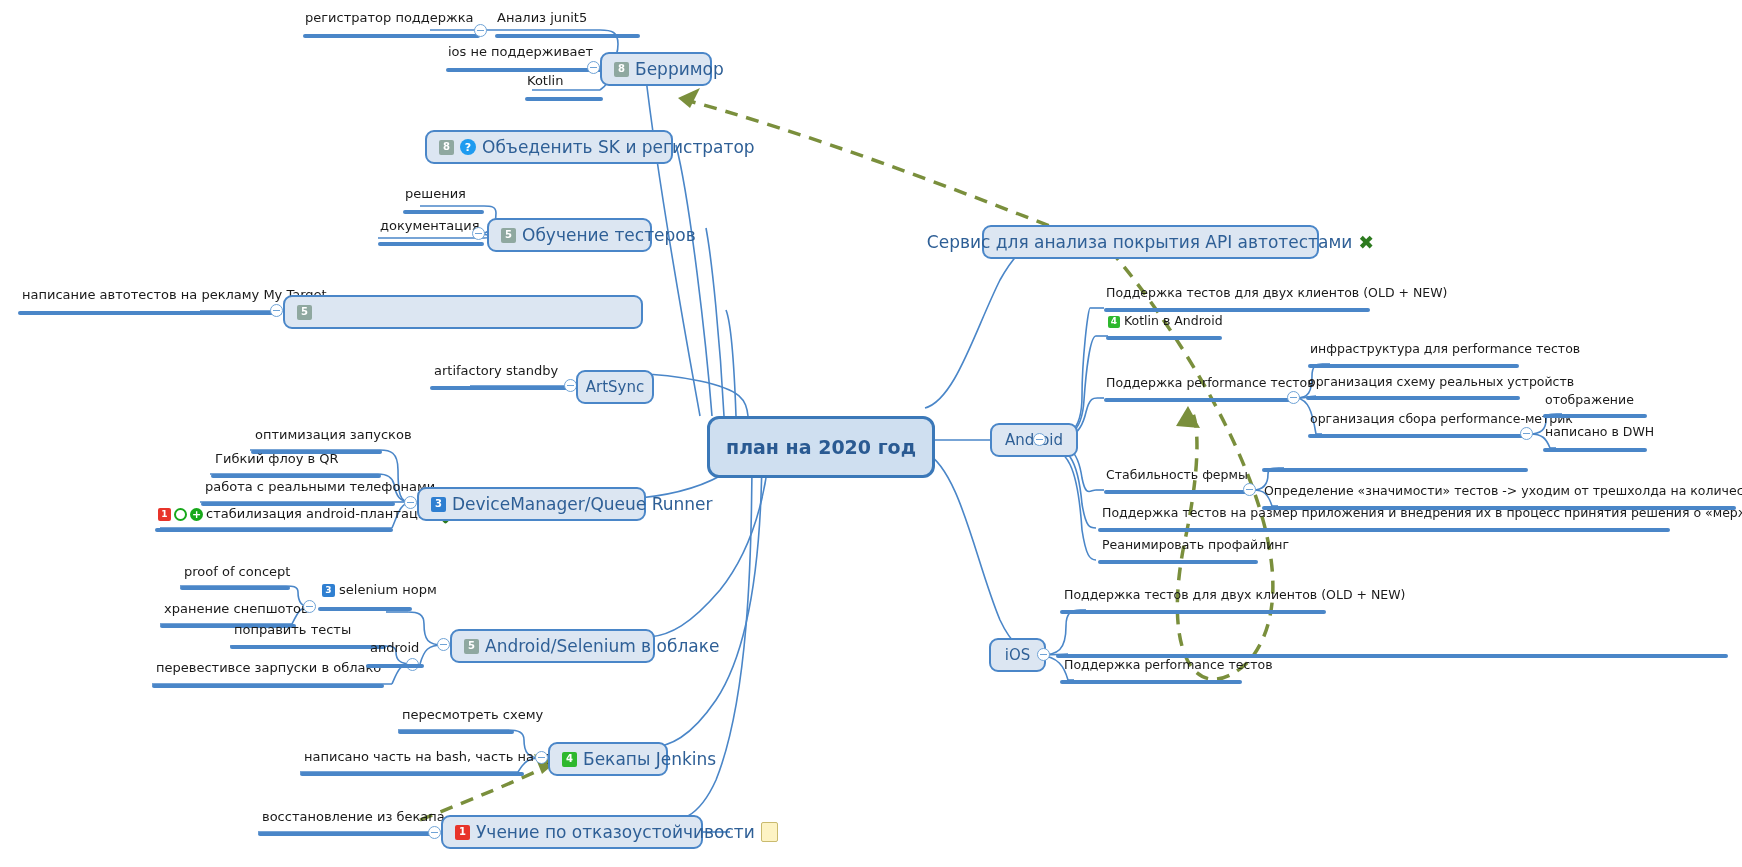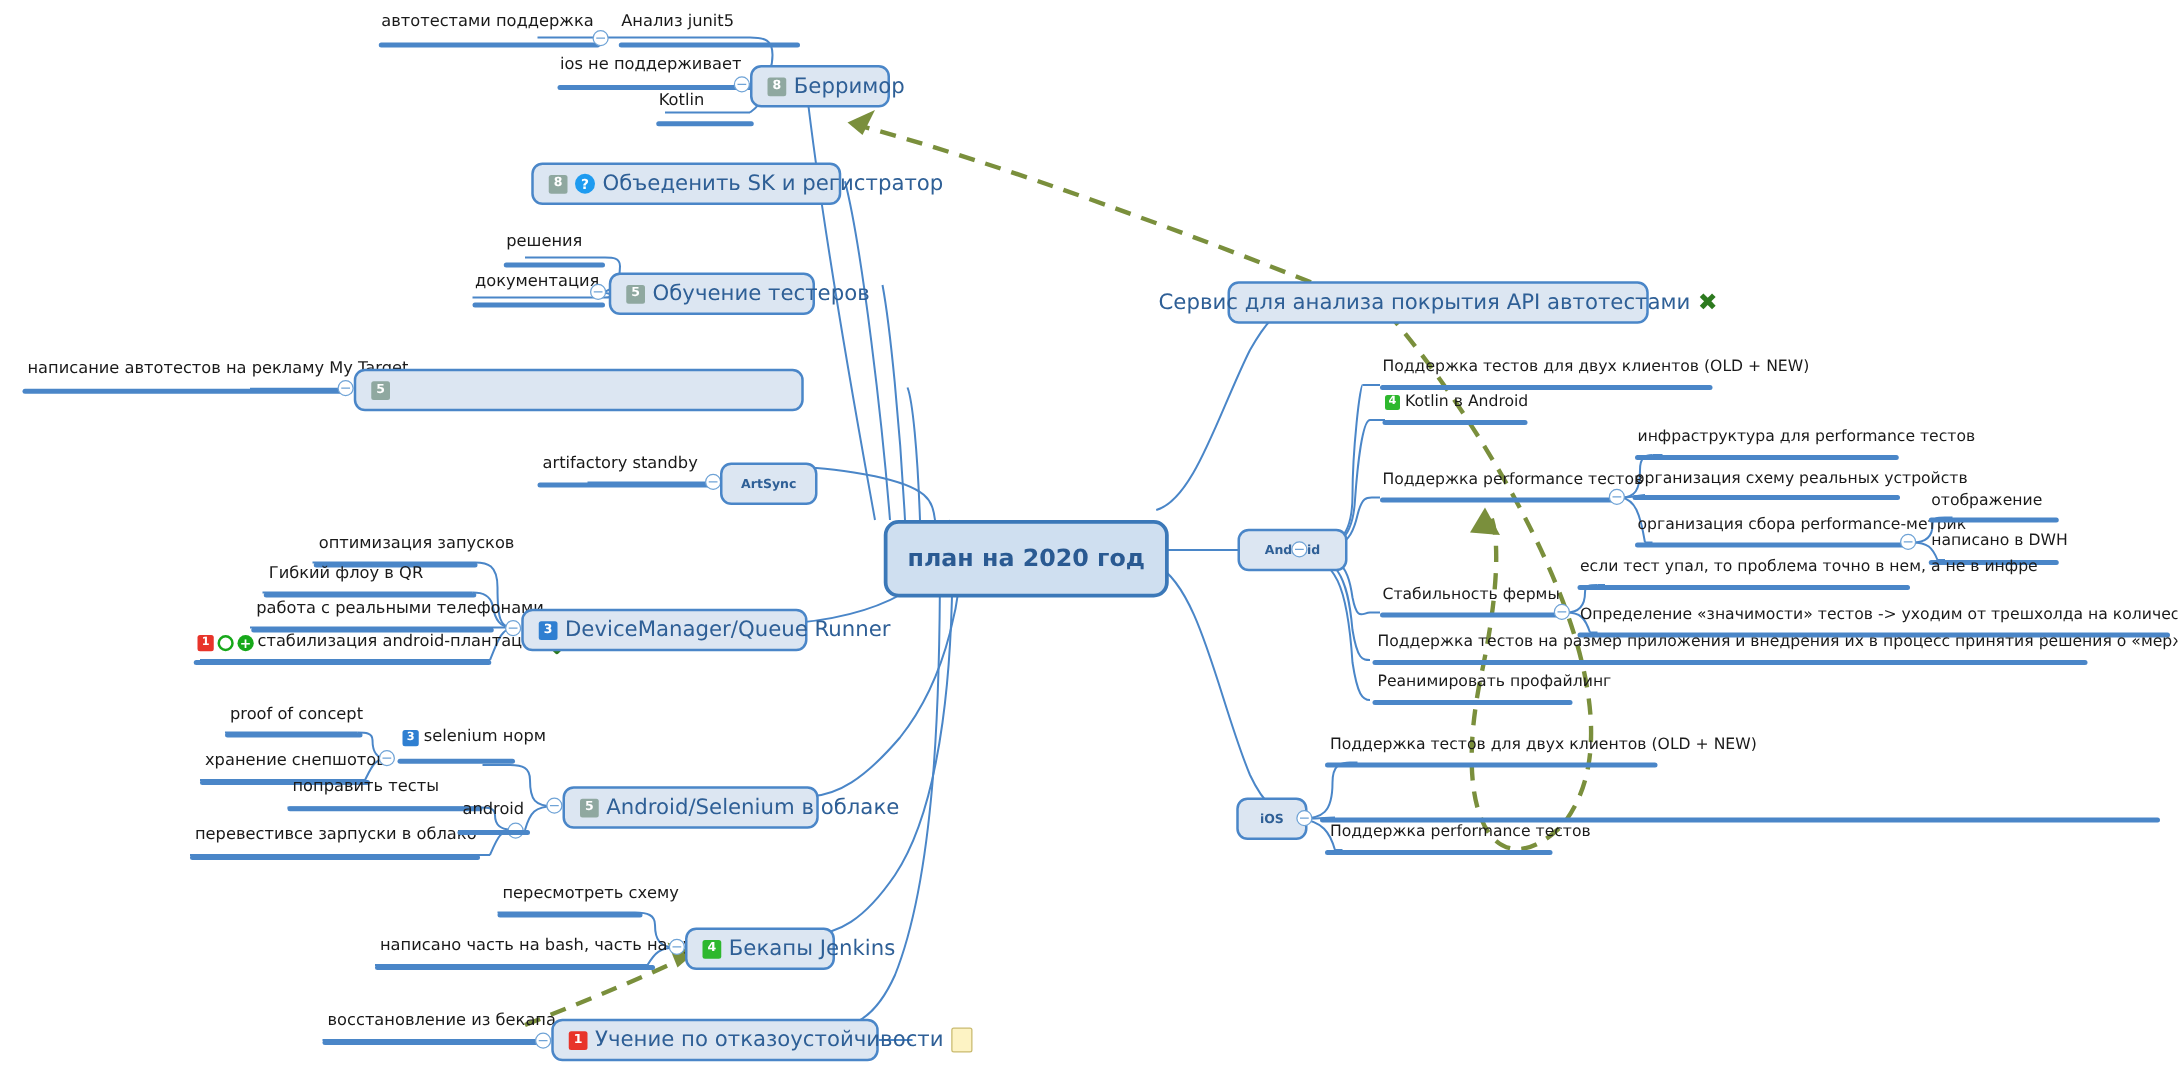--- a/index.html
+++ b/index.html
@@ -7,21 +7,21 @@
        font-family:"DejaVu Sans","Liberation Sans",sans-serif;}
   #canvas{position:absolute;left:0;top:0;width:1742px;height:867px;}
   svg.links{position:absolute;left:0;top:0;width:1742px;height:867px;pointer-events:none;}
 
   
   .box{position:absolute;box-sizing:border-box;display:flex;align-items:center;gap:6px;
        background:#dce6f2;border:2px solid #4a86c8;border-radius:9px;
        color:#2e5f96;white-space:nowrap;padding:0 12px;}
   .box.central{background:#cfdff0;border:3px solid #3b78b8;border-radius:12px;
        font-weight:bold;font-size:19px;color:#2a5a92;justify-content:center;}
-  .box.small{font-size:10px;justify-content:center;font-weight:bold;}
+  .box.small{font-size:15px;justify-content:center;}
   .box.mid{font-size:17px;}
 
   
   .lbl{position:absolute;box-sizing:border-box;white-space:nowrap;color:#1a1a1a;
        display:flex;align-items:flex-end;gap:4px;padding-bottom:3px;}
   .lbl .txt{line-height:1.1;}
   .rule{position:absolute;height:4px;background:#4a86c8;border-radius:2px;}
 
   
   .badge{display:inline-flex;align-items:center;justify-content:center;
@@ -157,21 +157,21 @@
     <path d="M420 820 C 470 800, 520 780, 556 762"></path>
   </g>
   <g fill="#7a8f3c" stroke="none">
     <polygon points="678,98 700,88 690,108"></polygon>
     <polygon points="1188,406 1200,428 1176,426"></polygon>
     <polygon points="556,762 534,754 542,774"></polygon>
   </g>
 </svg>
 
 <div class="lbl" style="left:305px;top:11px;font-size:13px;">
-  <span class="txt">автотестами поддержка</span>
+  <span class="txt">регистратор поддержка</span>
 </div>
 <div class="rule" style="left:303px;top:34px;width:177px;"></div>
 <div class="handle" style="left:474px;top:24px;"></div>
 <div class="lbl" style="left:497px;top:11px;font-size:13px;">
   <span class="txt">Анализ junit5</span>
 </div>
 <div class="rule" style="left:495px;top:34px;width:145px;"></div>
 
 <div class="lbl" style="left:448px;top:45px;font-size:13px;">
   <span class="txt">ios не поддерживает</span>
@@ -380,23 +380,20 @@
   <span class="txt">написано в DWH</span>
 </div>
 <div class="rule" style="left:1543px;top:448px;width:104px;"></div>
 
 <div class="lbl" style="left:1106px;top:468px;font-size:12.5px;">
   <span class="txt">Стабильность фермы</span>
 </div>
 <div class="rule" style="left:1104px;top:490px;width:148px;"></div>
 <div class="handle" style="left:1243px;top:483px;"></div>
 
-<div class="lbl" style="left:1264px;top:446px;font-size:12.5px;">
-  <span class="txt">если тест упал, то проблема точно в нем, а не в инфре</span>
-</div>
 <div class="rule" style="left:1262px;top:468px;width:266px;"></div>
 
 <div class="lbl" style="left:1264px;top:484px;font-size:12.5px;">
   <span class="txt">Определение «значимости» тестов -&gt; уходим от трешхолда на количеству упавших тестов</span>
 </div>
 <div class="rule" style="left:1262px;top:506px;width:474px;"></div>
 
 <div class="lbl" style="left:1102px;top:506px;font-size:12.5px;">
   <span class="txt">Поддержка тестов на размер приложения и внедрения их в процесс принятия решения о «мерже в мастер»</span>
 </div>

